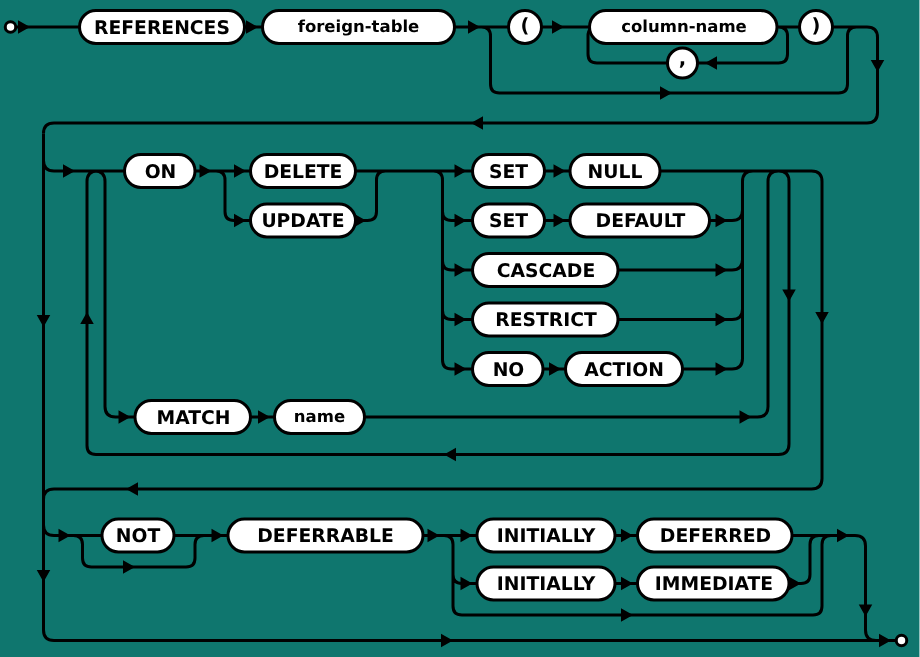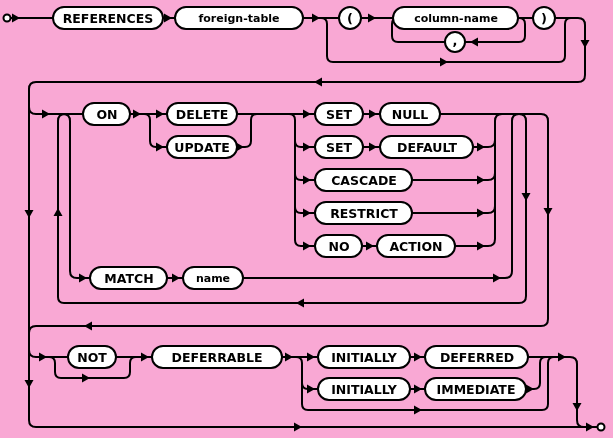--- a/index.html
+++ b/index.html
@@ -1,16 +1,16 @@
 <!DOCTYPE html>
 <html><head>
 <meta charset="utf-8">
 <style>
   html,body { margin:0; padding:0; background:#ffffff; }
-  .stage { position:relative; width:613px; height:438px; background:#f9a8d4; overflow:hidden; }
+  .stage { position:relative; width:613px; height:438px; background:#0f766e; overflow:hidden; }
   svg { display:block; }
   .track { fill:none; stroke:#000000; stroke-width:2; }
   .capsule { fill:#ffffff; stroke:#000000; stroke-width:2; }
   .arrow { fill:#000000; stroke:none; }
   .term { fill:#ffffff; stroke:#000000; stroke-width:2; }
   text { text-anchor:middle; dominant-baseline:central; fill:#000000; }
   .kw { font:bold 12.5px "DejaVu Sans","Liberation Sans",sans-serif; }
   .nt { font:bold 11px "DejaVu Sans","Liberation Sans",sans-serif; }
   .pn { font:bold 13px "DejaVu Sans","Liberation Sans",sans-serif; }
 </style>

